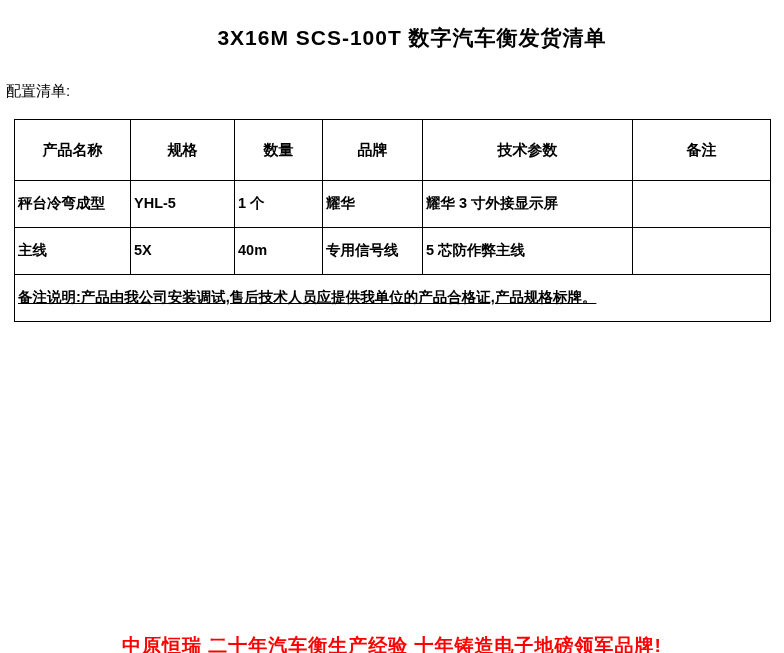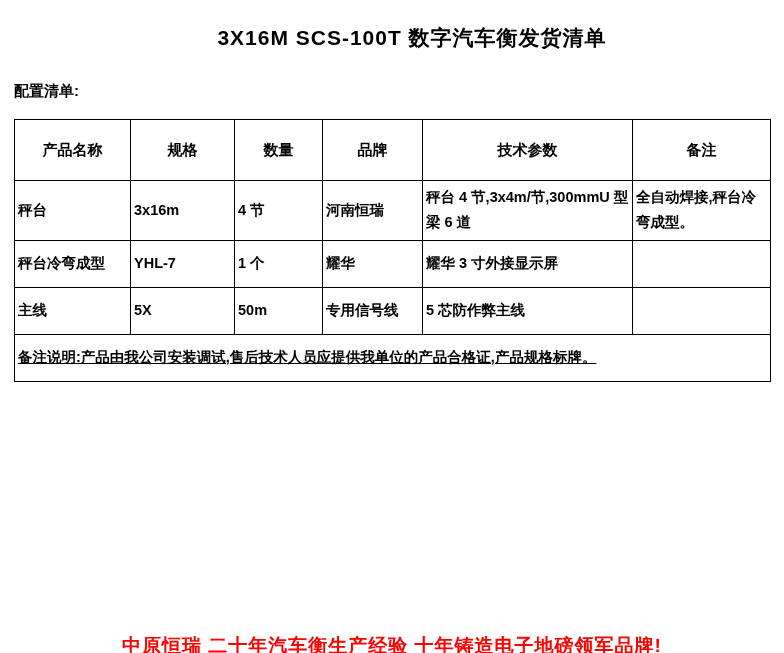--- a/index.html
+++ b/index.html
@@ -27,23 +27,23 @@
     font-size: 21px;
     font-weight: bold;
     letter-spacing: 1px;
     margin-top: 24px;
     margin-bottom: 0;
     font-family: "Liberation Sans", sans-serif;
     padding-left: 40px;
   }
   .subtitle {
     margin-top: 30px;
-    margin-left: 14px;
+    margin-left: 6px;
     font-size: 15px;
-    font-weight: bold;
+    font-weight: normal;
   }
   table.spec {
     border-collapse: collapse;
     margin-top: 18px;
     margin-left: 14px;
     width: 756px;
     table-layout: fixed;
   }
   table.spec td, table.spec th {
     border: 1px solid #000000;
@@ -111,40 +111,32 @@
       <tr>
         <th>产品名称</th>
         <th>规格</th>
         <th>数量</th>
         <th>品牌</th>
         <th>技术参数</th>
         <th>备注</th>
       </tr>
     </thead>
     <tbody>
-      <tr class="tall">
-        <td>秤台</td>
-        <td>3x16m</td>
-        <td>4 节</td>
-        <td>河南恒瑞</td>
-        <td>秤台 4 节,3x4m/节,300mmU 型梁 6 道</td>
-        <td>全自动焊接,秤台冷弯成型。</td>
-      </tr>
       <tr>
         <td>秤台冷弯成型</td>
-        <td>YHL-7</td>
+        <td>YHL-5</td>
         <td>1 个</td>
         <td>耀华</td>
         <td>耀华 3 寸外接显示屏</td>
         <td></td>
       </tr>
       <tr>
         <td>主线</td>
         <td>5X</td>
-        <td>50m</td>
+        <td>40m</td>
         <td>专用信号线</td>
         <td>5 芯防作弊主线</td>
         <td></td>
       </tr>
       <tr>
         <td class="note-row" colspan="6">备注说明:产品由我公司安装调试,售后技术人员应提供我单位的产品合格证,产品规格标牌。</td>
       </tr>
     </tbody>
   </table>
 

